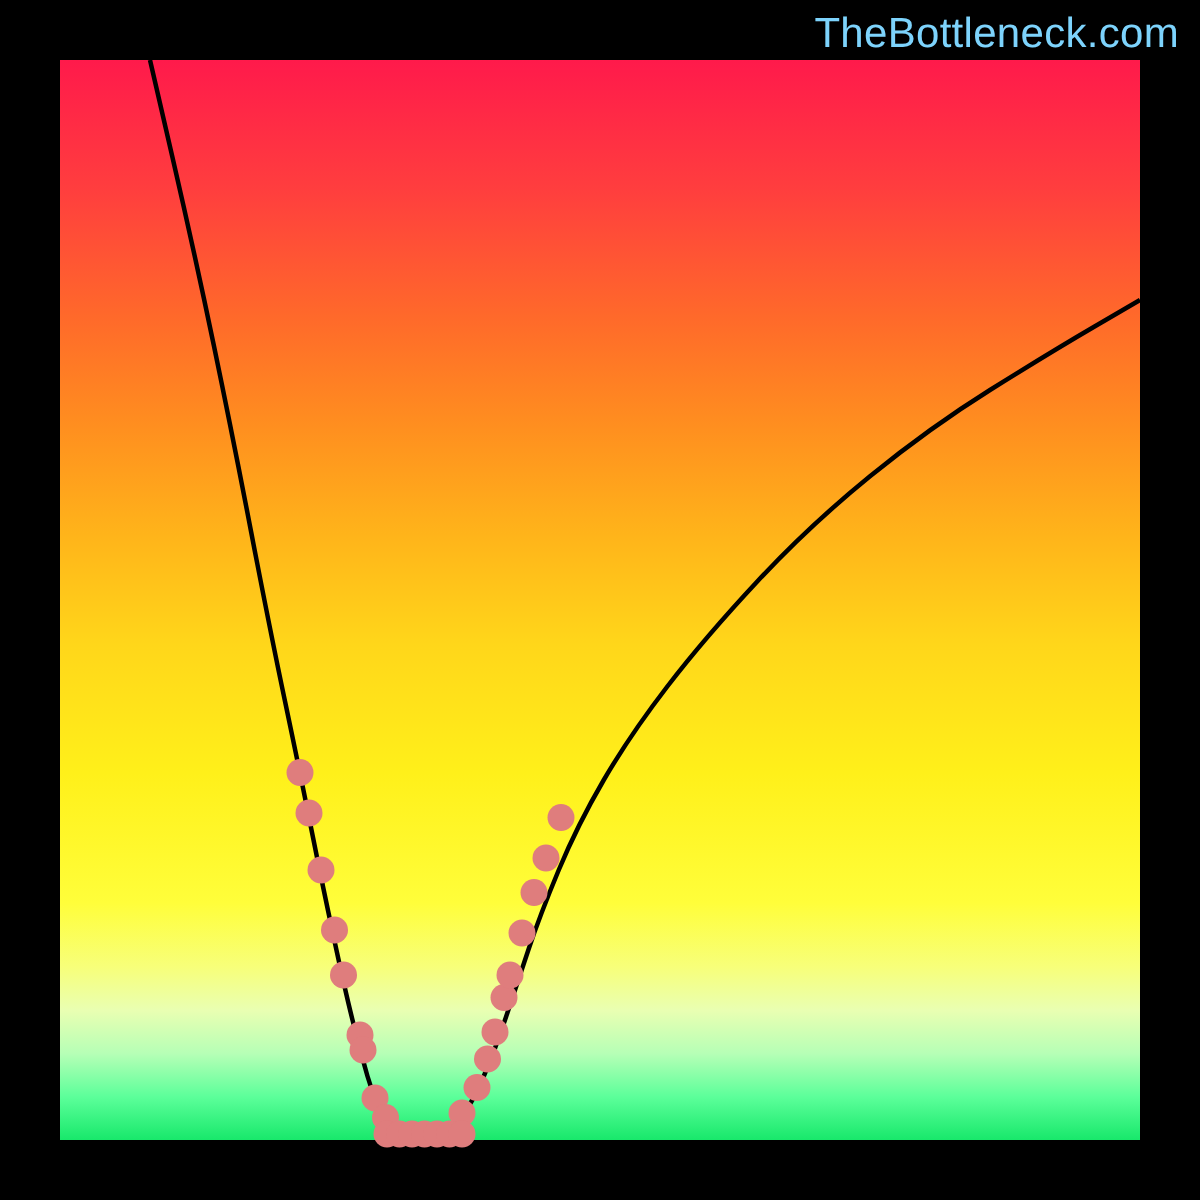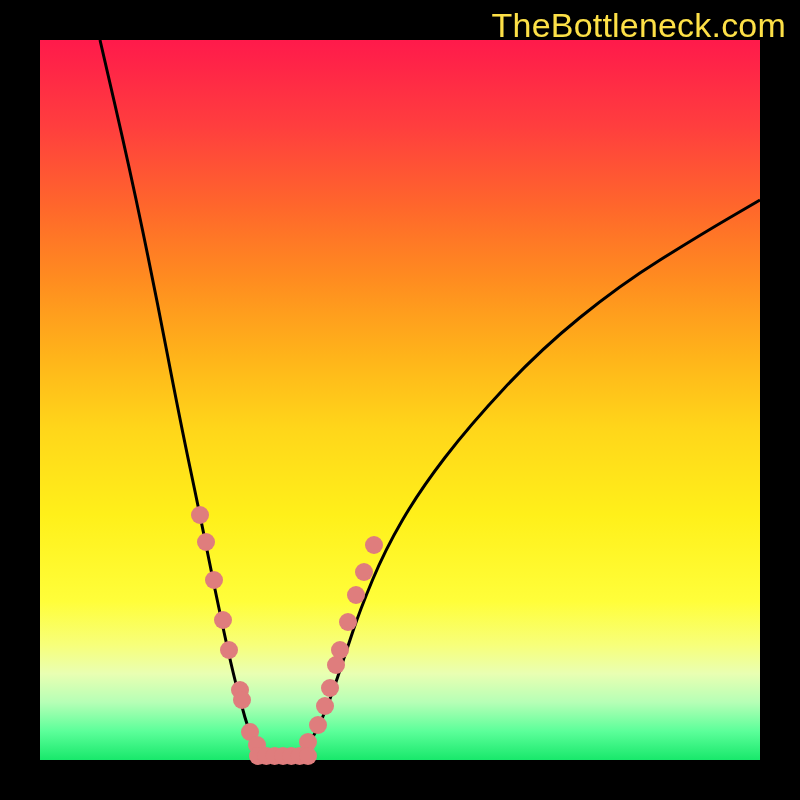--- a/index.html
+++ b/index.html
@@ -35,22 +35,22 @@
       #f7ff7a 84%,
       #e9ffb2 88%,
       #b6ffb6 92%,
       #5cff9a 96%,
       #18e86b 100%);
   }
   .watermark {
     position: absolute;
     top: 6px;
     right: 14px;
-    color: #fde047;
-    font-size: 34px;
+    color: #7dd3fc;
+    font-size: 28px;
     letter-spacing: 0.2px;
     font-weight: 400;
     user-select: none;
     text-align: right;
   }
   svg.curve {
     position: absolute;
     left: 0;
     top: 0;
     width: 720px;

